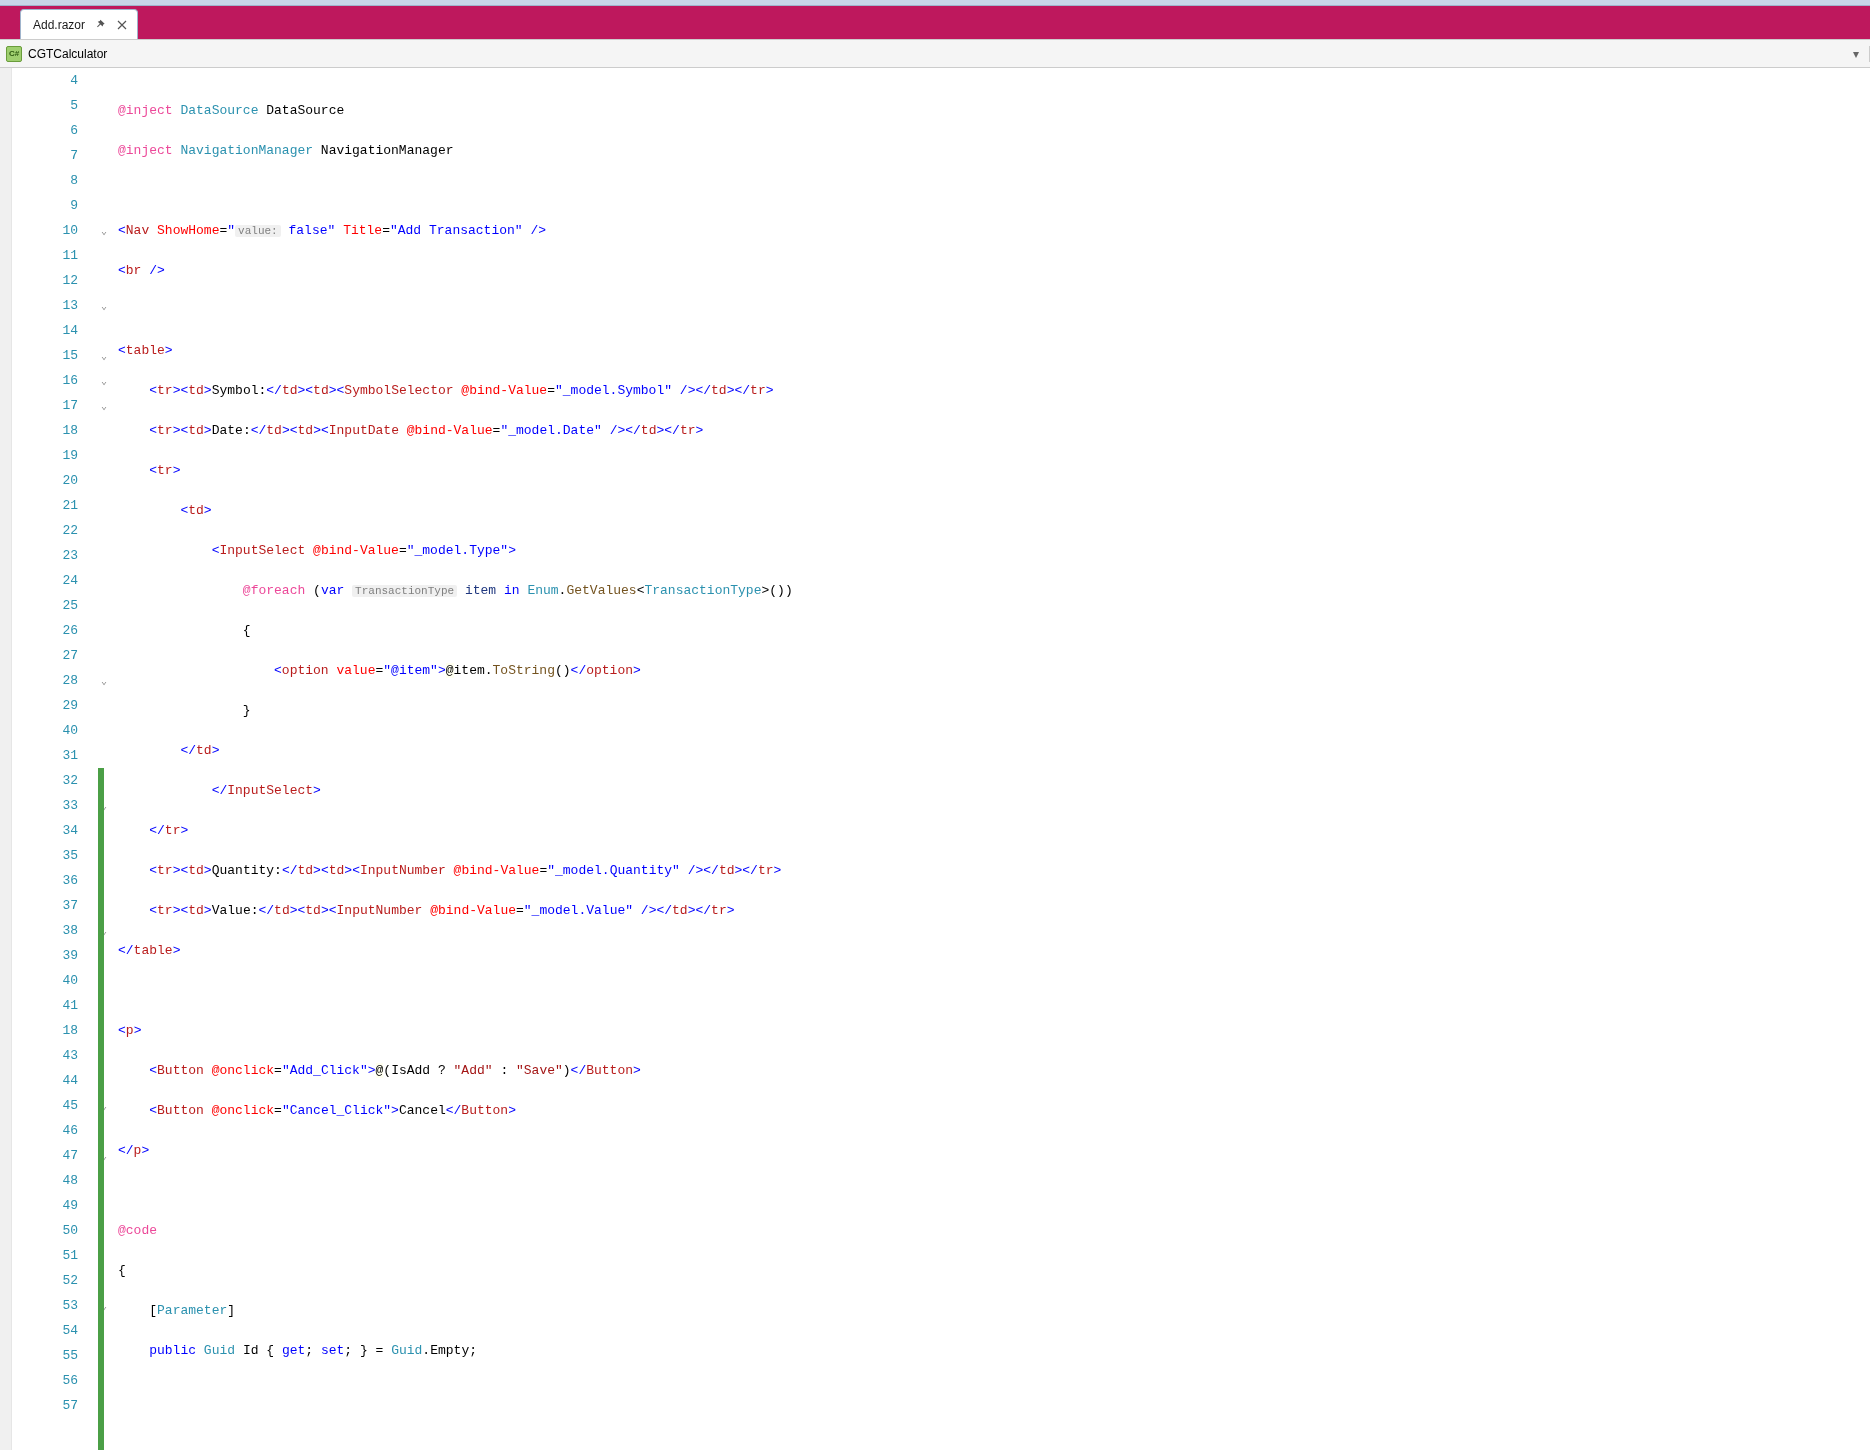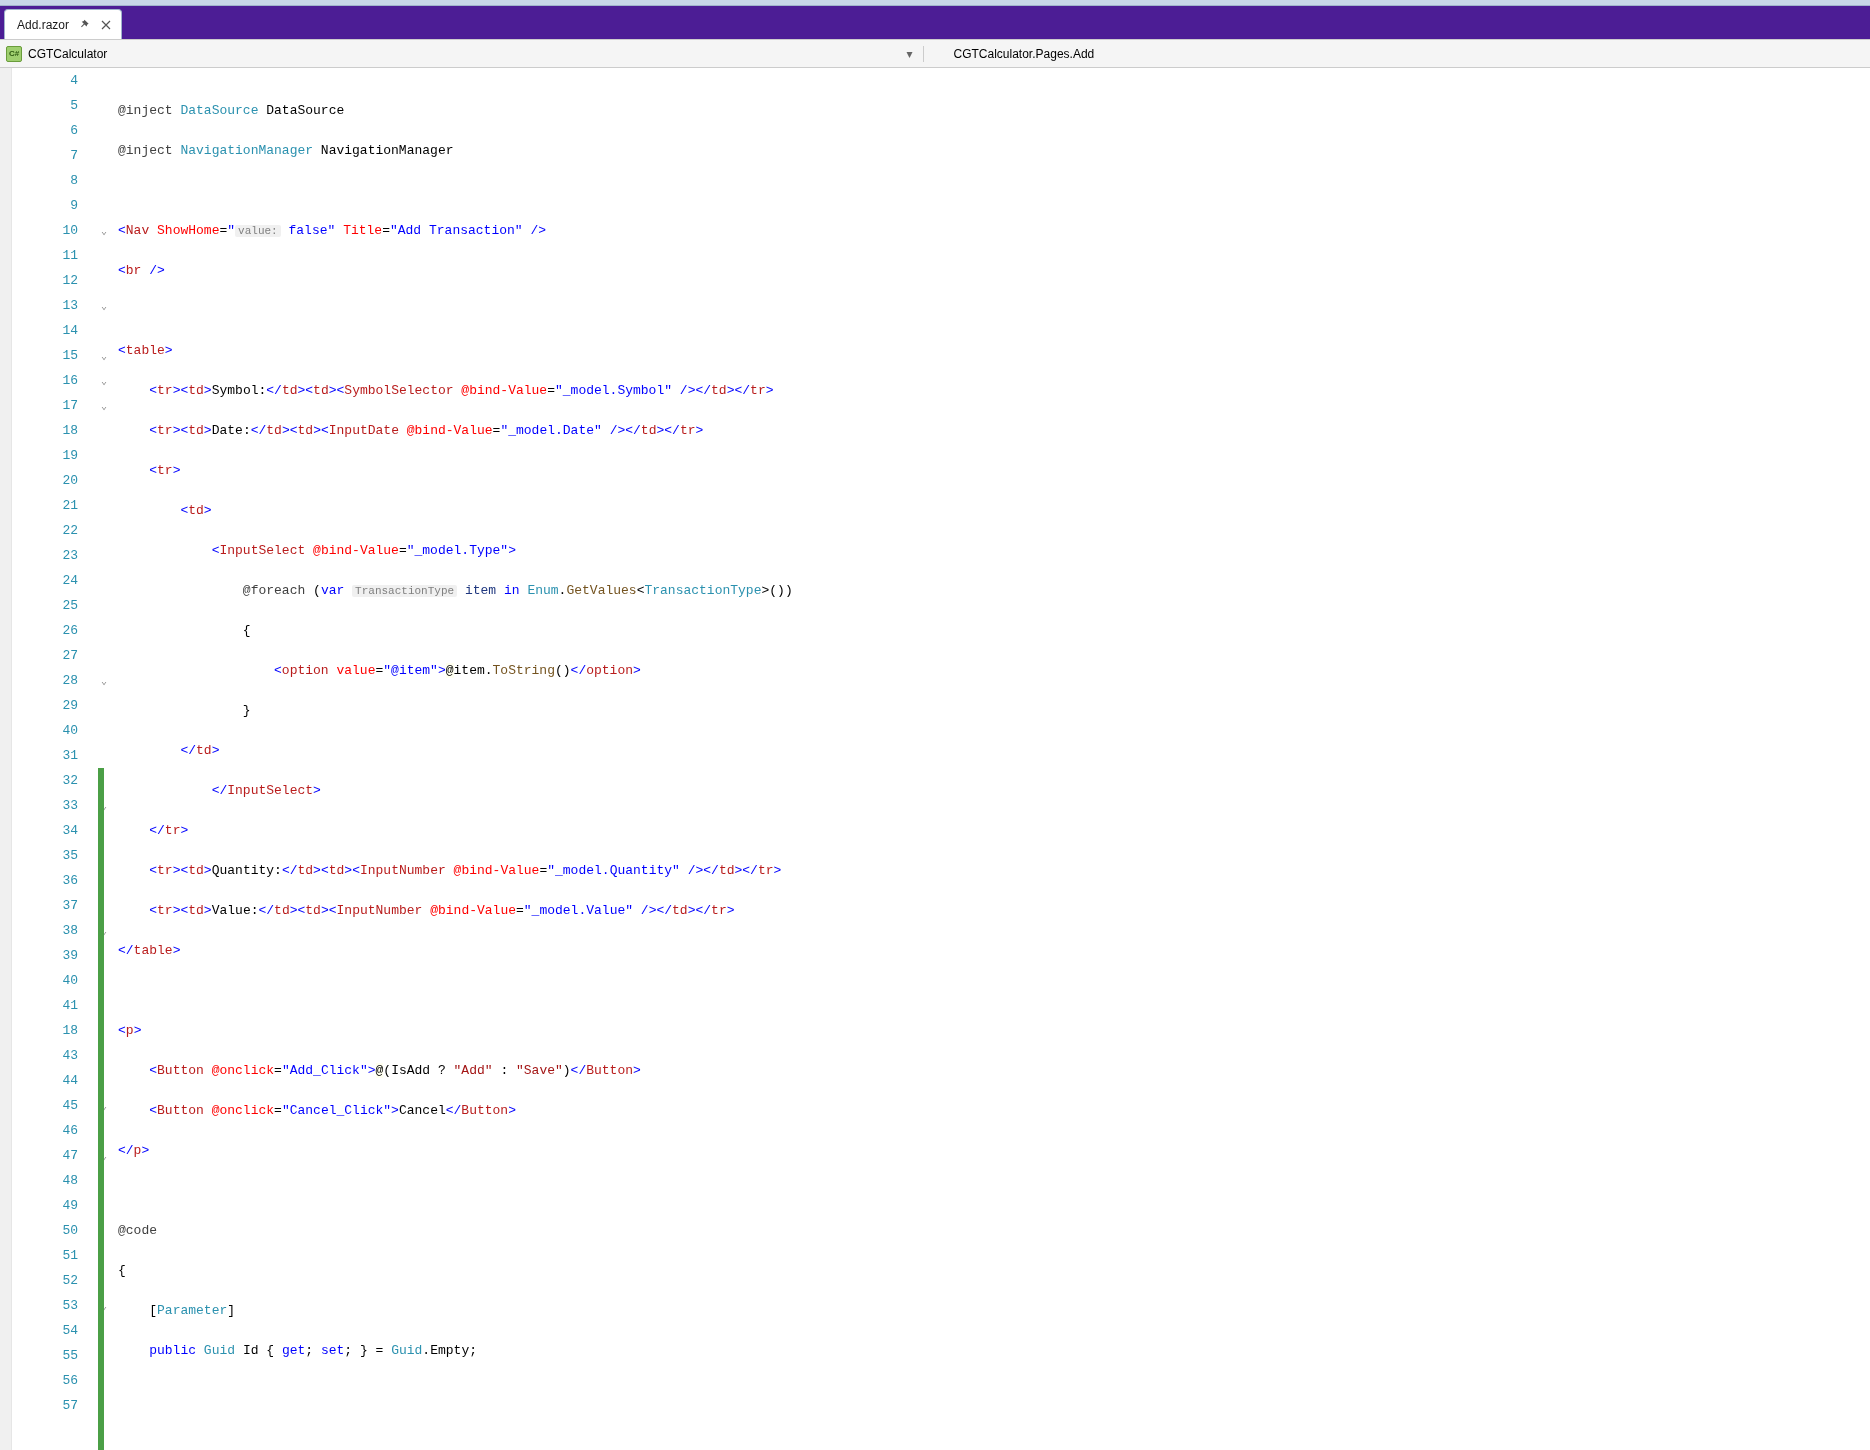--- a/index.html
+++ b/index.html
@@ -11,24 +11,24 @@
     width: 1870px;
     height: 1450px;
   }
   .titlebar {
     height: 6px;
     background: #c8d6e8;
     border-bottom: 1px solid #a0b4cc;
   }
   .tab-strip {
     height: 33px;
-    background: #4c1d95;
+    background: #be185d;
     display: flex;
     align-items: flex-end;
-    padding-left: 4px;
+    padding-left: 20px;
   }
   .tab {
     height: 30px;
     background: #f5f5f5;
     border: 1px solid #a0b4cc;
     border-bottom: none;
     border-top-left-radius: 4px;
     border-top-right-radius: 4px;
     display: flex;
     align-items: center;
@@ -132,21 +132,21 @@
     height: 25px;
     background: #f7f7f7;
     border-top: 1px solid #eee;
     border-bottom: 1px solid #eee;
     z-index: -1;
   }
   .hint { color: #808080; background: #f0f0f0; padding: 0 3px; border-radius: 2px; font-size: 11px; }
   .txt  { color: #000000; }
   
   
-  .rzdir { color: #404040; font-weight: normal; }
+  .rzdir { color: #ec4899; font-weight: normal; }
   .cskw  { color: #0000ff; }
   .cstype{ color: #2b91af; }
   .csmeth{ color: #74531f; }
   .htag  { color: #b91c1c; }
   .hattr { color: #ff0000; text-align: right; }
   .hstr  { color: #0000ff; }
   .csstr { color: #a31515; }
   .csparam{ color: #1f377f; }
   .angbr { color: #0000ff; }
   .htxt  { color: #000000; }
@@ -172,23 +172,20 @@
     </span>
   </div>
 </div>
 
 <div class="navbar">
   <div class="nav-left">
     <span class="cs-icon">C#</span>
     <span>CGTCalculator</span>
     <span style="flex:1"></span>
     <span class="nav-dropdown">▾</span>
-  </div>
-  <div class="nav-right">
-    <span>CGTCalculator.Pages.Add</span>
   </div>
 </div>
 
 <div class="editor">
   <div class="margin-strip"></div>
   <div class="gutter" id="gutter">
       <div class="line ln">4</div>
       <div class="line ln">5</div>
       <div class="line ln">6</div>
       <div class="line ln">7</div>

